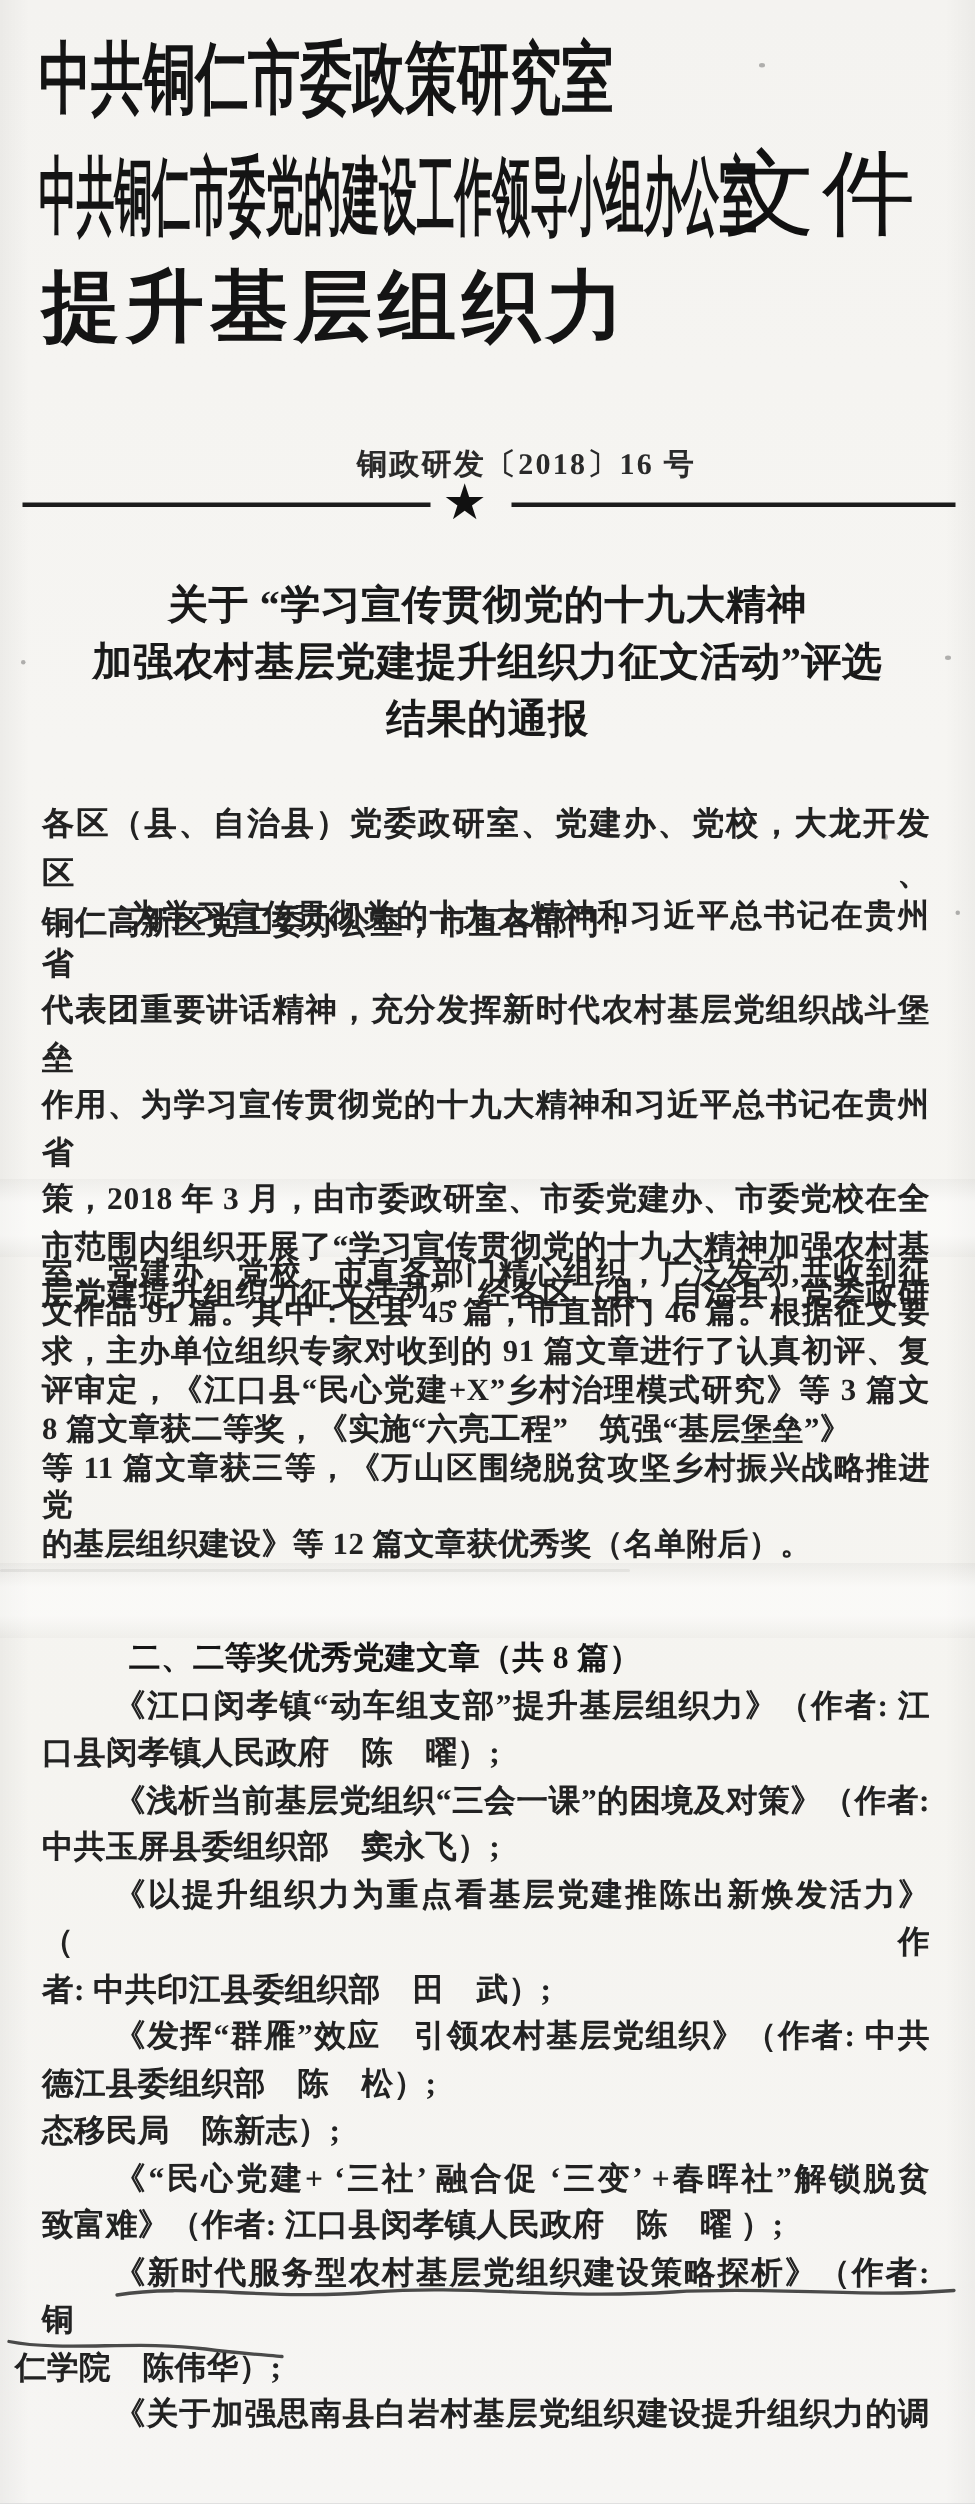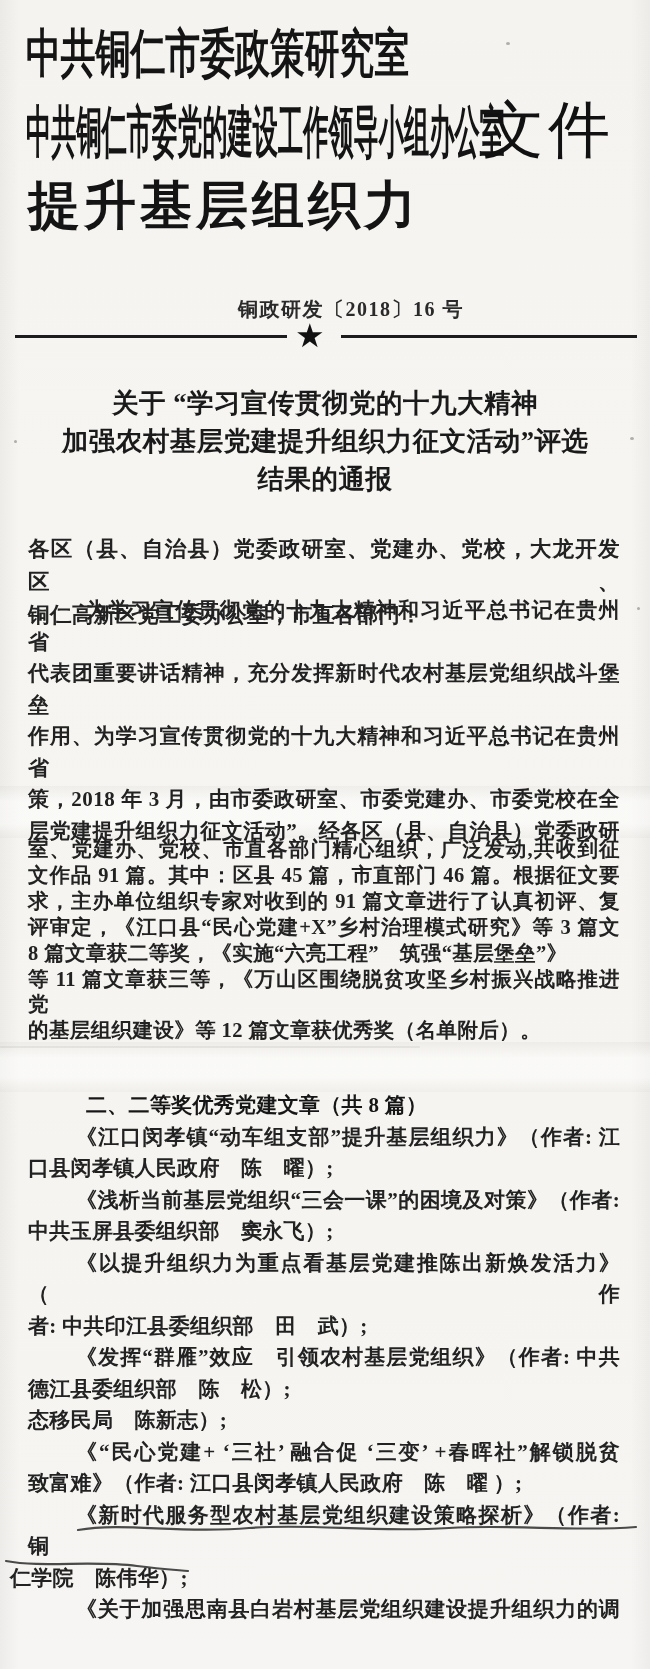--- a/index.html
+++ b/index.html
@@ -109,20 +109,21 @@
   <div class="abs blk salut">
     <div class="line jline">各区（县、自治县）党委政研室、党建办、党校，大龙开发区、</div>
     <div class="line">铜仁高新区党工委办公室；市直各部门：</div>
   </div>
 
   <div class="abs blk para1">
     <div class="line jline ind">为学习宣传贯彻党的十九大精神和习近平总书记在贵州省</div>
     <div class="line jline">代表团重要讲话精神，充分发挥新时代农村基层党组织战斗堡垒</div>
     <div class="line jline">作用、为学习宣传贯彻党的十九大精神和习近平总书记在贵州省</div>
     <div class="line jline">策，2018 年 3 月，由市委政研室、市委党建办、市委党校在全</div>
+    <div class="line jline">市范围内组织开展了“学习宣传贯彻党的十九大精神加强农村基</div>
     <div class="line jline">层党建提升组织力征文活动”。经各区（县、自治县）党委政研</div>
   </div>
 
   <div class="abs blk para2">
     <div class="line jline">室、党建办、党校、市直各部门精心组织，广泛发动,共收到征</div>
     <div class="line jline">文作品 91 篇。其中：区县 45 篇，市直部门 46 篇。根据征文要</div>
     <div class="line jline">求，主办单位组织专家对收到的 91 篇文章进行了认真初评、复</div>
     <div class="line jline">评审定，《江口县“民心党建+X”乡村治理模式研究》等 3 篇文</div>
     <div class="line">8 篇文章获二等奖，《实施“六亮工程”　筑强“基层堡垒”》</div>
     <div class="line jline">等 11 篇文章获三等，《万山区围绕脱贫攻坚乡村振兴战略推进党</div>

